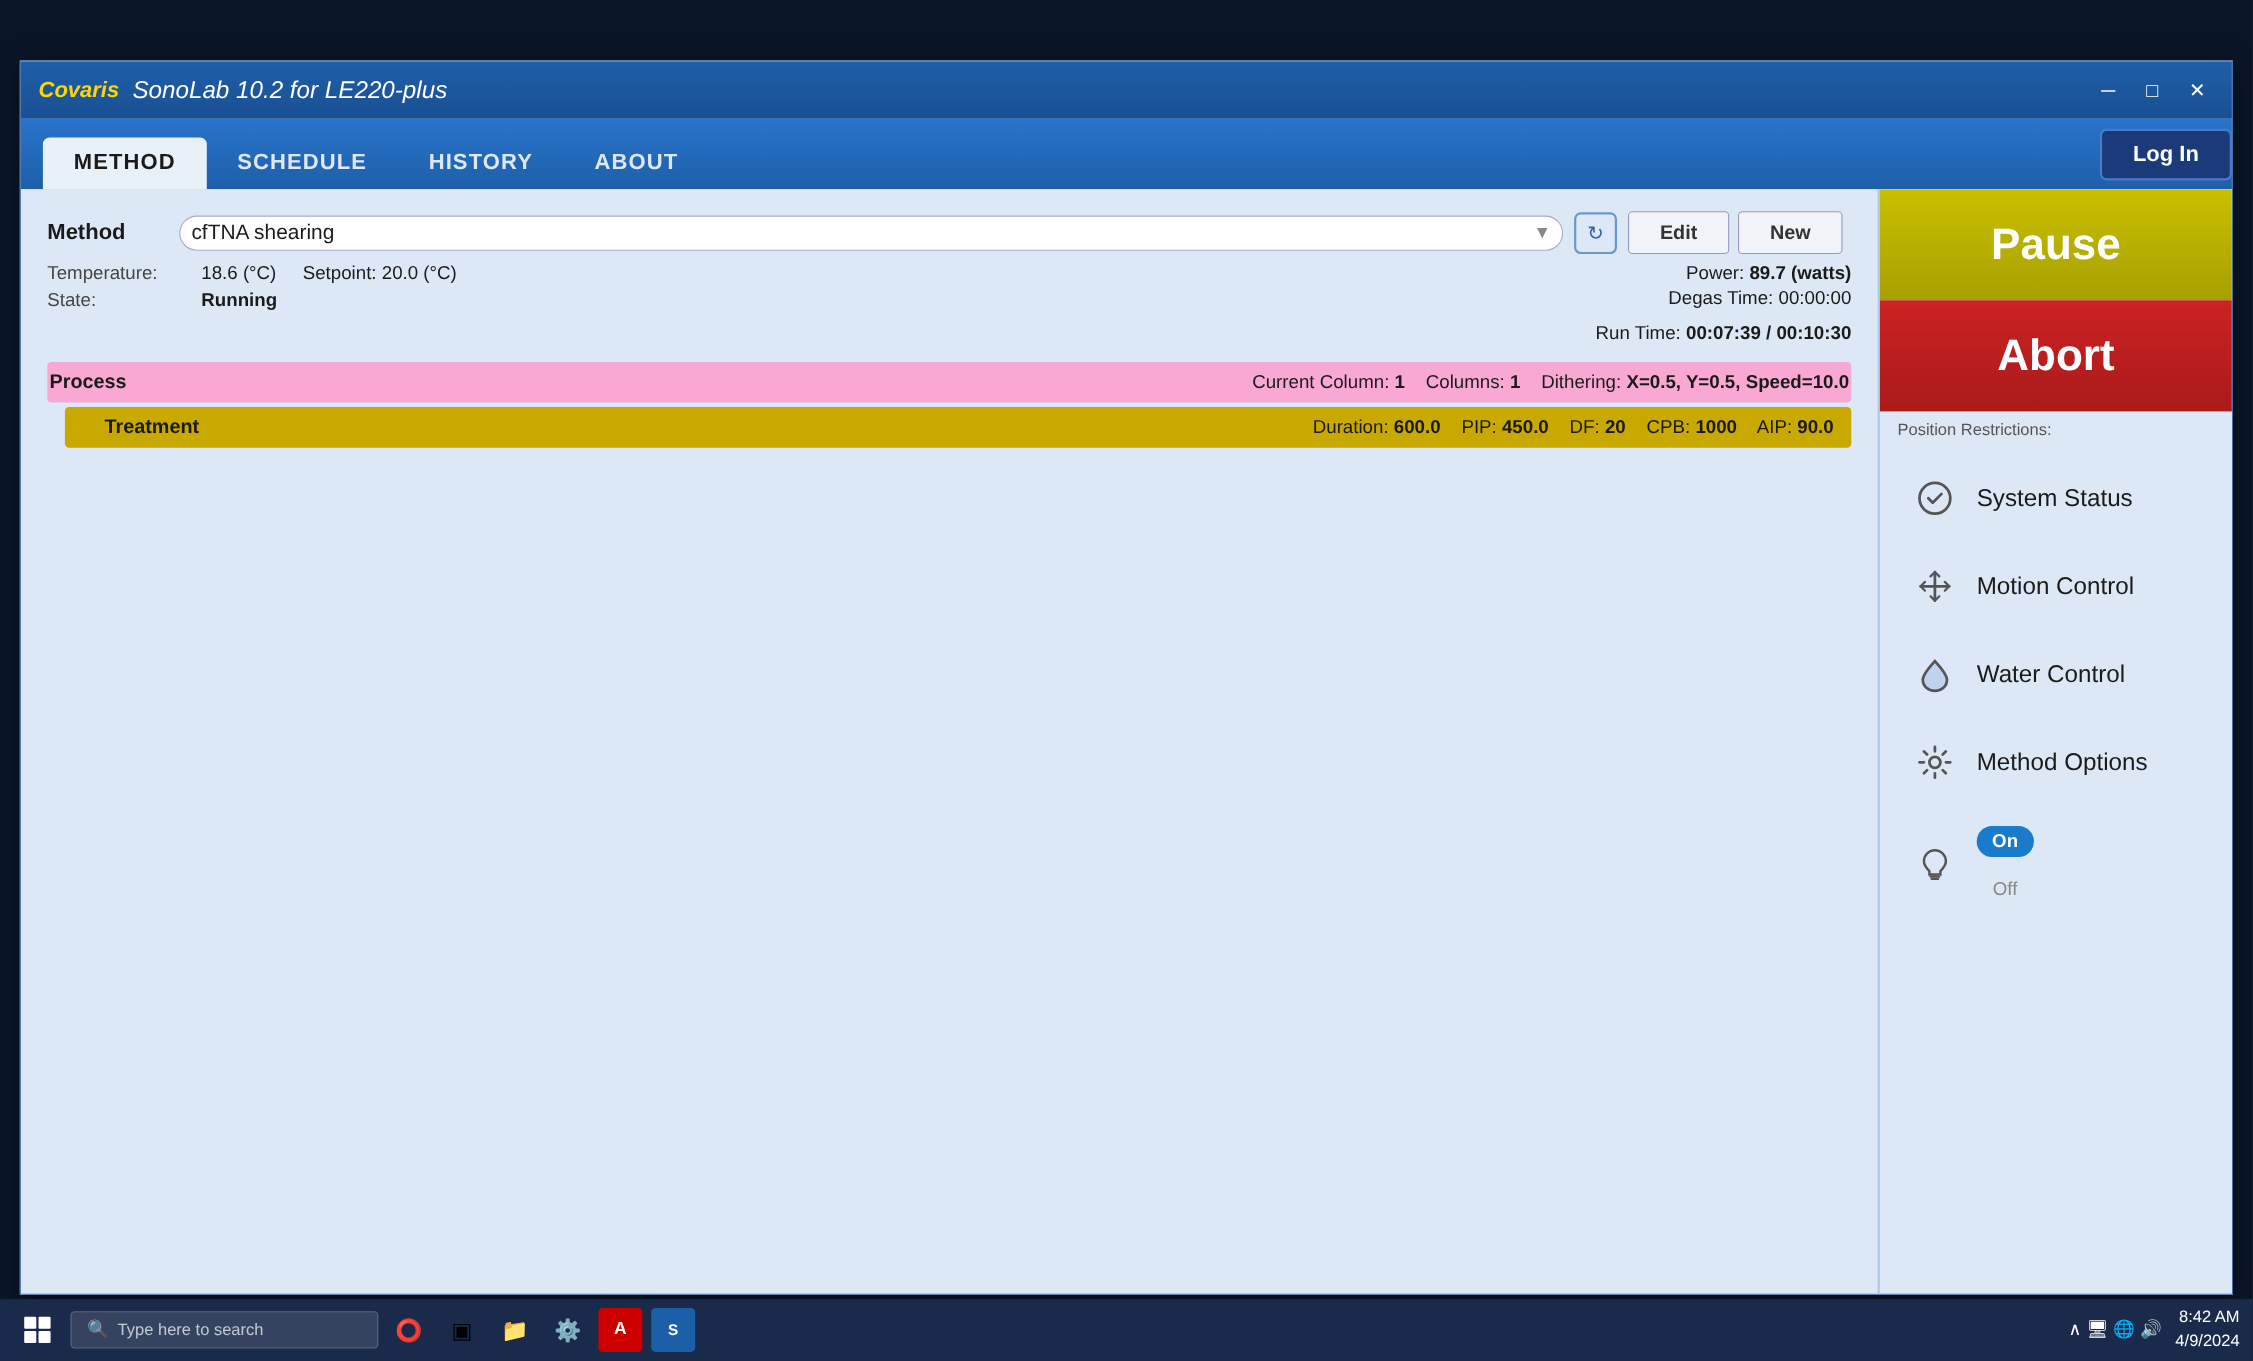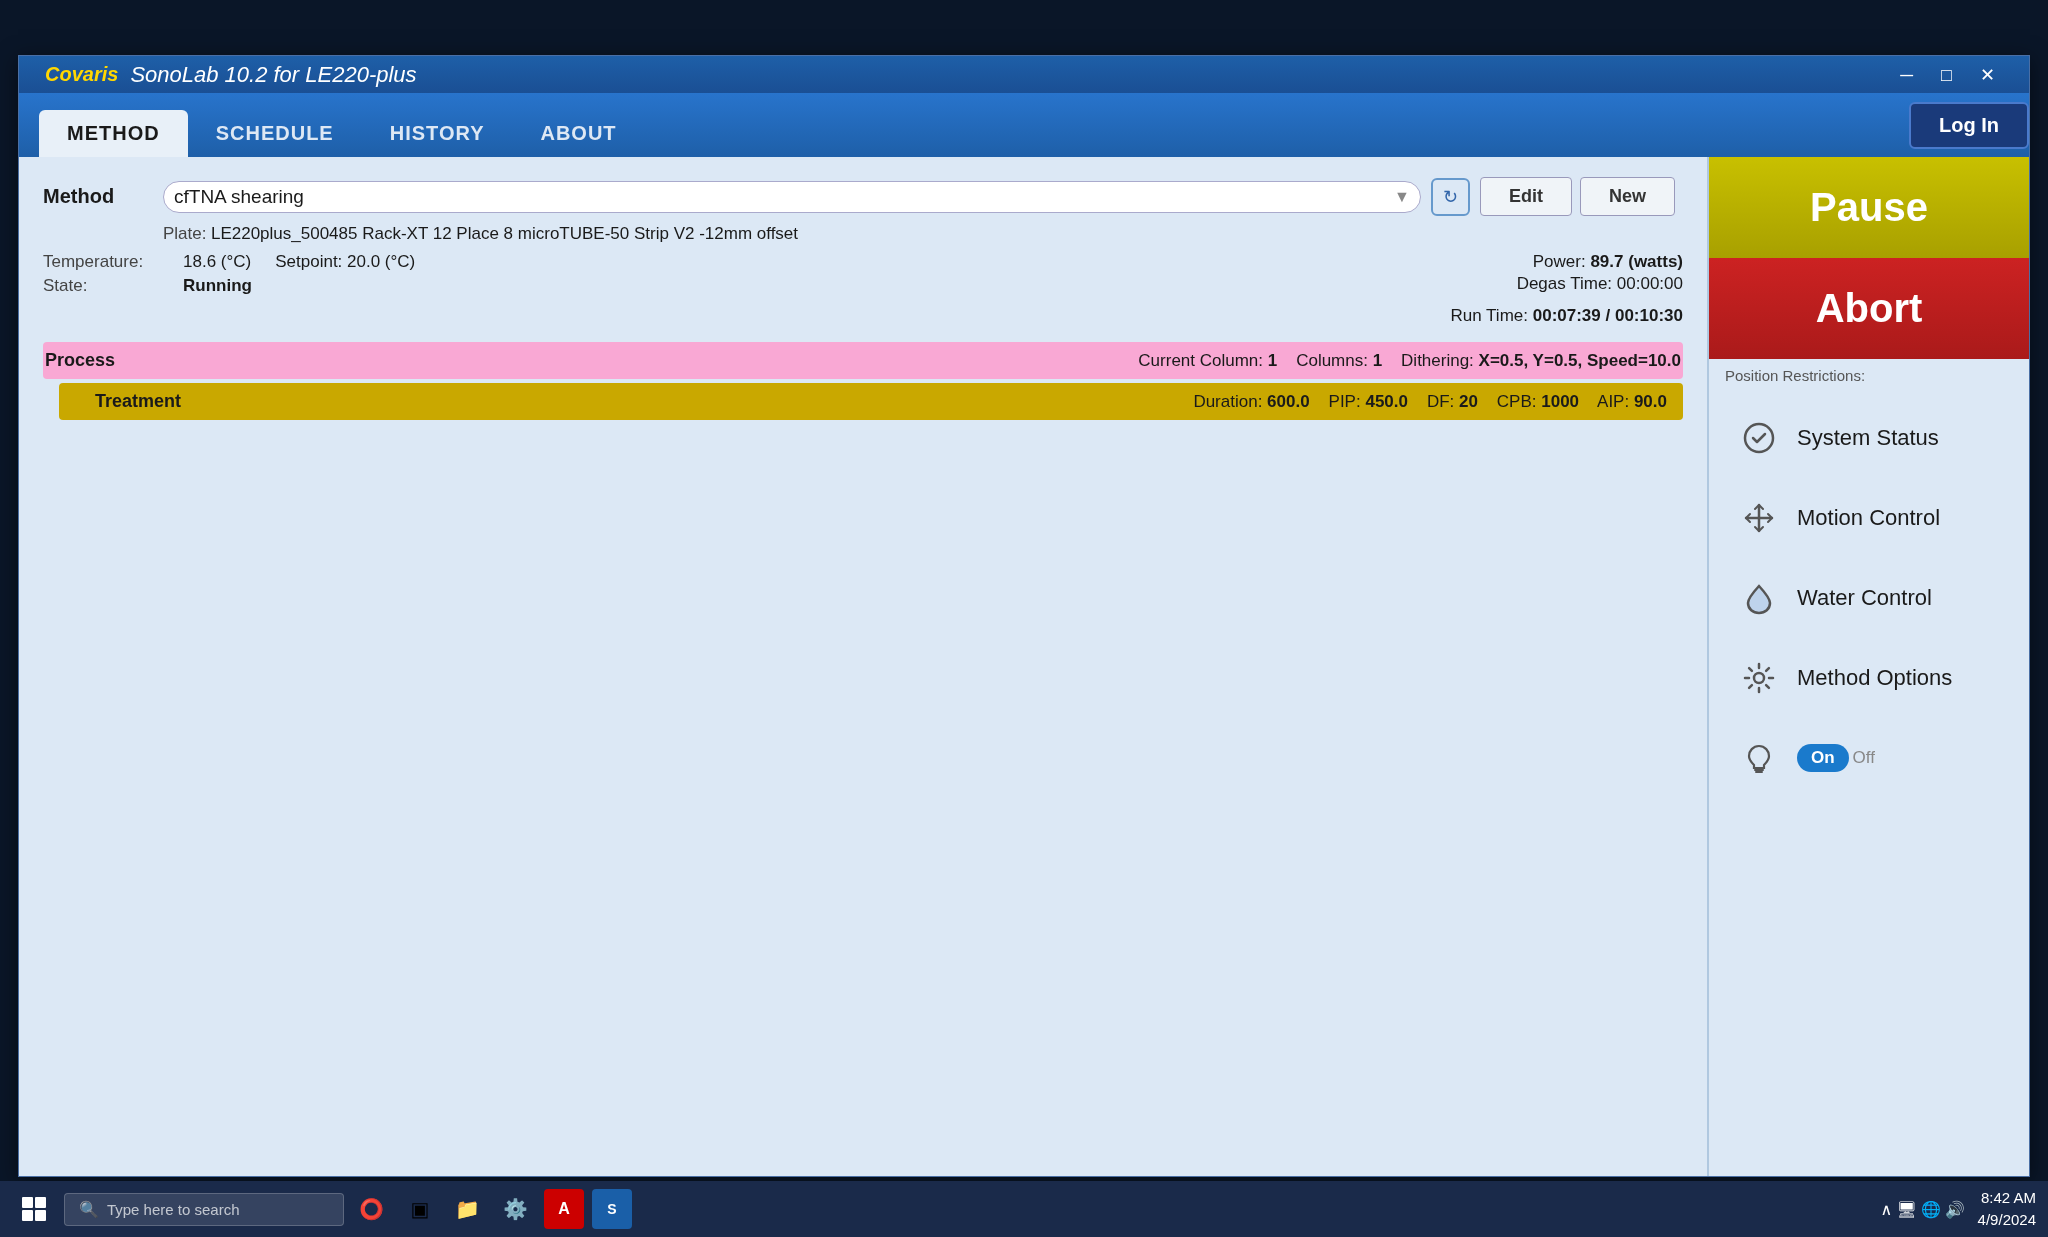--- a/index.html
+++ b/index.html
@@ -29,24 +29,24 @@
       bottom: 60px;
       background: #e8f0f8;
       border: 1px solid #4a6fa5;
       box-shadow: 0 4px 20px rgba(0,0,0,0.5);
       display: flex;
       flex-direction: column;
     }
 
     .title-bar {
       background: linear-gradient(180deg, #1e5fa8 0%, #1a4f94 100%);
-      height: 37px;
-      display: flex;
-      align-items: center;
-      padding: 0 26px;
+      height: 52px;
+      display: flex;
+      align-items: center;
+      padding: 0 16px;
       color: white;
       flex-shrink: 0;
     }
 
     .title-bar-logo {
       font-size: 20px;
       font-style: italic;
       color: #ffd700;
       margin-right: 12px;
       font-weight: bold;
@@ -349,21 +349,22 @@
     .side-menu-label {
       font-size: 22px;
       font-weight: 500;
       color: #1a1a1a;
     }
 
     
     .toggle-wrap {
       display: flex;
       align-items: center;
-      gap: 4px;
+      gap: 20px;
+      flex-direction: column;
     }
 
     .toggle-on {
       background: #1a7acc;
       color: white;
       border-radius: 14px;
       padding: 4px 14px;
       font-size: 17px;
       font-weight: 700;
     }
@@ -483,24 +484,20 @@
             <span class="method-label">Method</span>
             <div class="method-input-wrap">
               <span class="method-input-text">cfTNA shearing</span>
               <span class="method-input-arrow">▼</span>
             </div>
             <button class="refresh-btn">↻</button>
             <button class="edit-btn">Edit</button>
             <button class="new-btn">New</button>
           </div>
 
-          <div style="margin-left:120px; margin-bottom:8px;">
-            <span class="info-key">Plate:</span>
-            <span class="info-val">LE220plus_500485 Rack-XT 12 Place 8 microTUBE-50 Strip V2 -12mm offset</span>
-          </div>
 
           <div class="info-block">
             <div class="info-left">
               <div class="info-row">
                 <span class="info-key">Temperature:</span>
                 <span class="info-val">18.6  (°C)</span>
                 <span class="info-setpoint">
                   <span>Setpoint:</span>
                   <span>20.0  (°C)</span>
                 </span>

